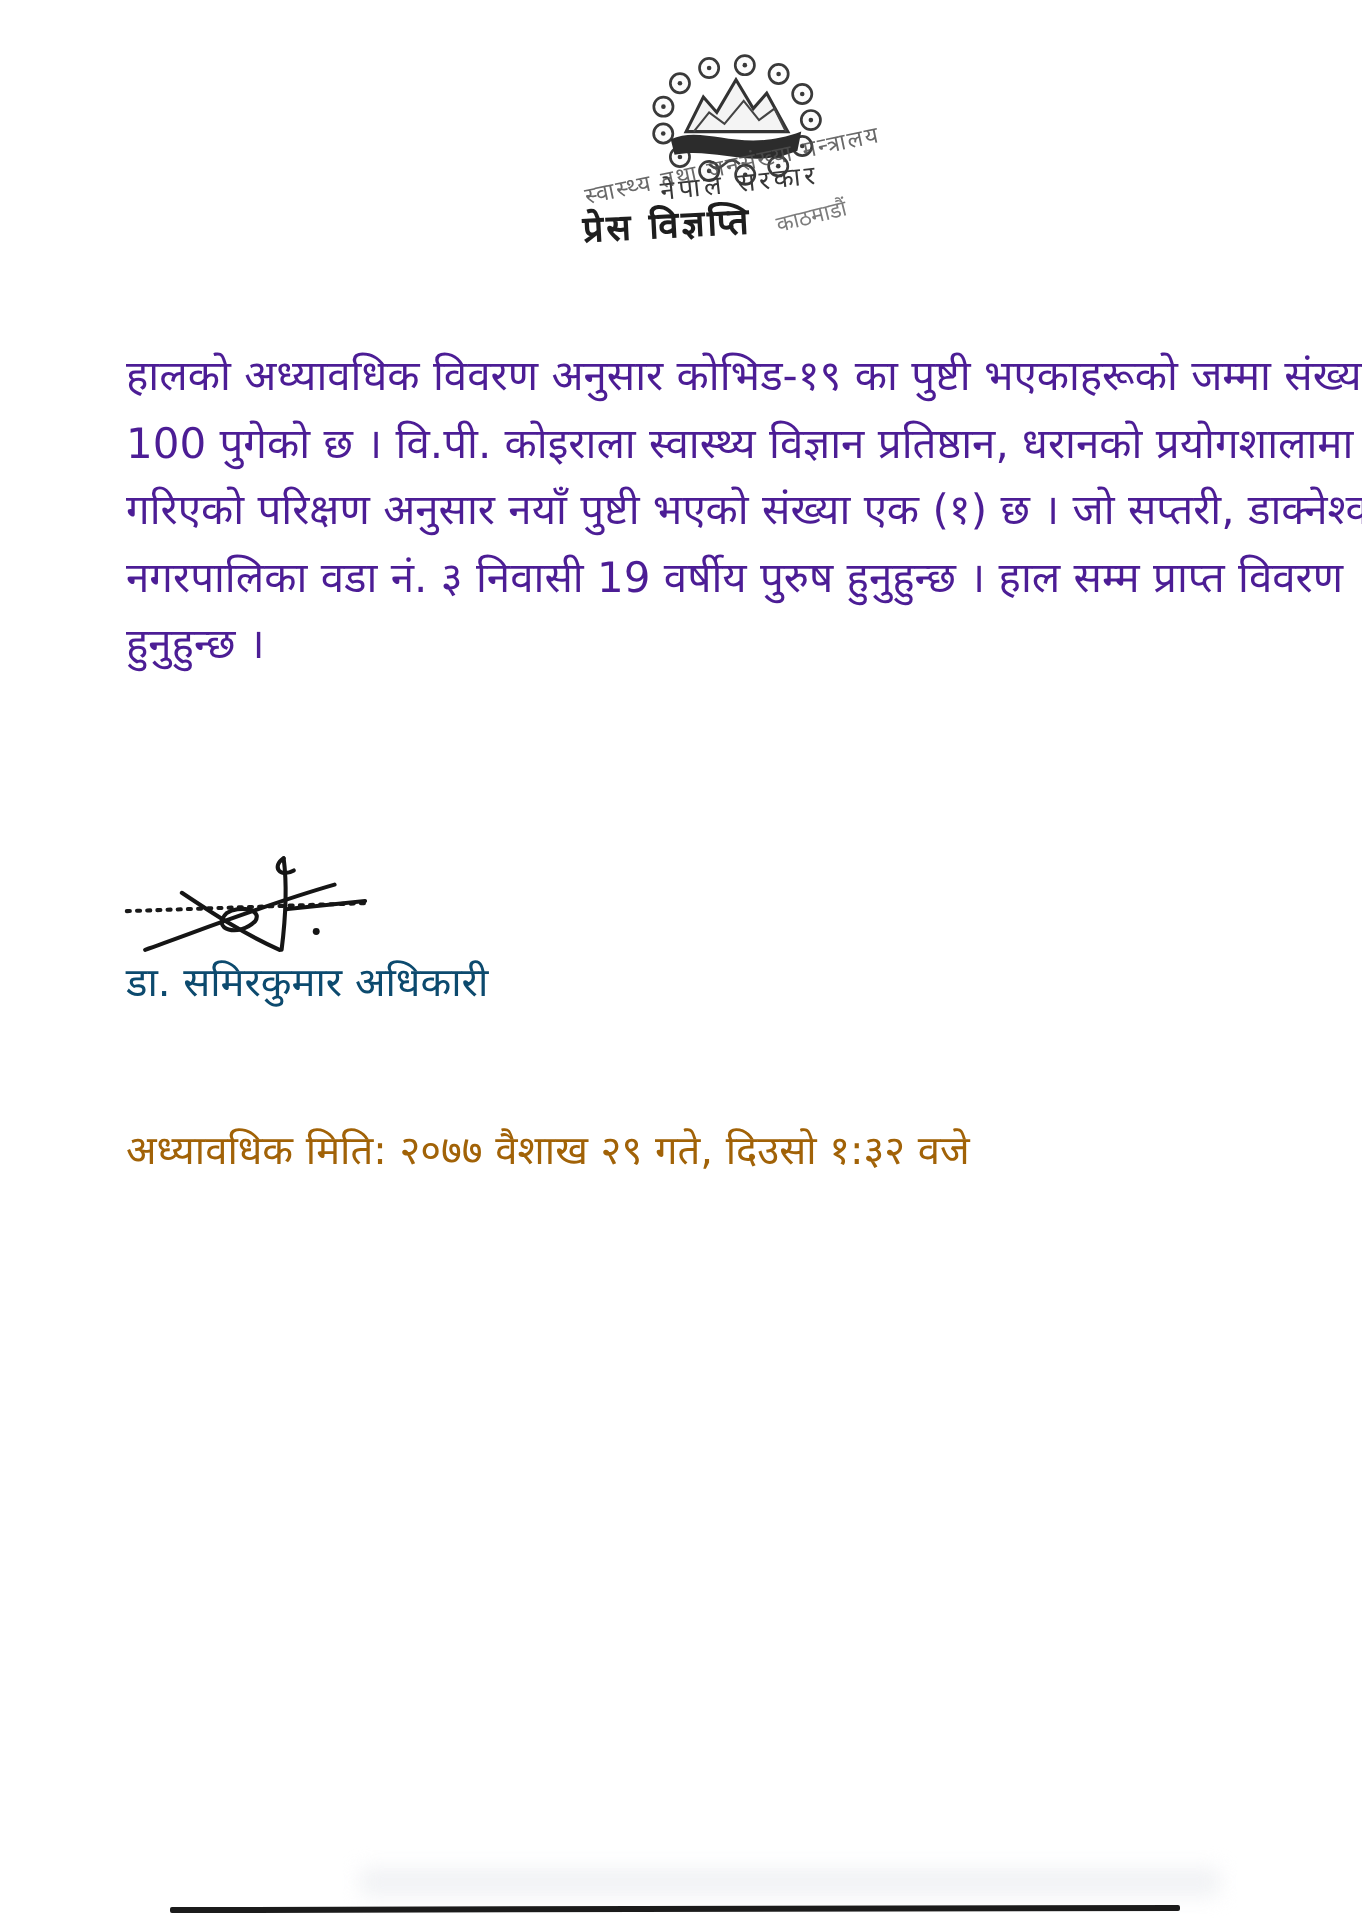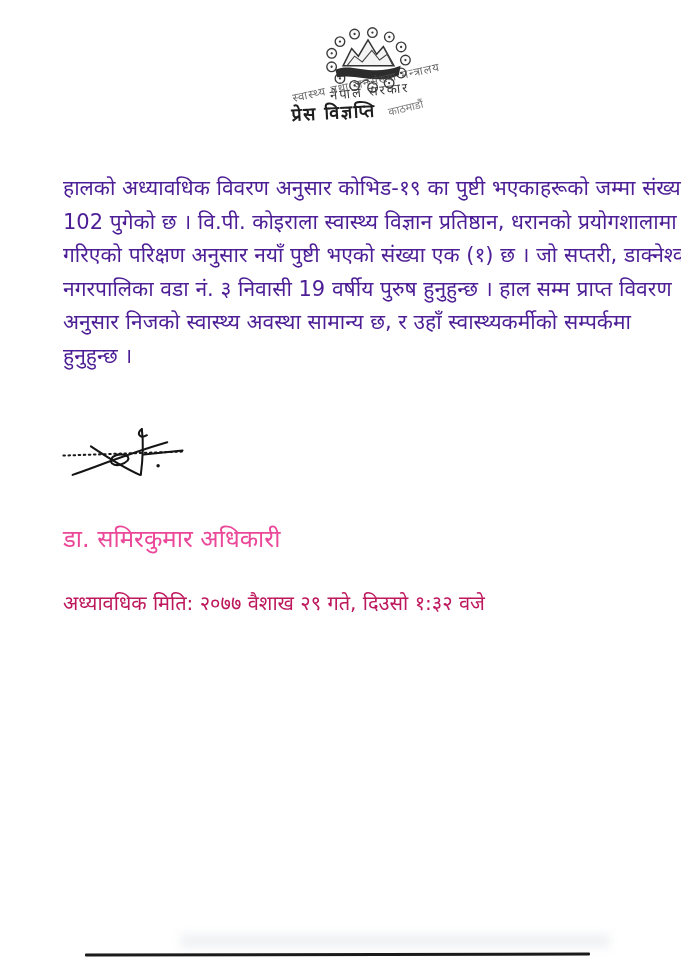--- a/index.html
+++ b/index.html
@@ -37,23 +37,23 @@
     font-size:21px;line-height:33.6px;color:#4c1d95;
   }
   .para-line{
     text-align:justify;
     text-align-last:justify;
     height:33.6px;overflow:visible;white-space:nowrap;
   }
   .para-line.last{text-align-last:left;white-space:normal;}
   
   .signature-svg{position:absolute;left:60px;top:424px;width:128px;height:56px;}
-  .sig-name{position:absolute;left:63px;top:477px;font-size:24px;color:#ec4899;margin-top:44px;}
+  .sig-name{position:absolute;left:63px;top:477px;font-size:20px;color:#0c4a6e;}
   .sig-title{position:absolute;left:63px;top:519px;font-size:20px;color:#2a2a2a;}
-  .sig-date{position:absolute;left:63px;top:561px;font-size:20px;color:#be185d;margin-top:28px;}
+  .sig-date{position:absolute;left:63px;top:561px;font-size:20px;color:#a16207;}
   
   .scan-shadow{
     position:absolute;left:180px;top:934px;width:430px;height:14px;
     background:#e9ebef;filter:blur(5px);opacity:.65;
   }
   .scan-edge{
     position:absolute;left:85px;top:953px;width:505px;height:3px;
     background:#1b1b1b;border-radius:1px;transform:rotate(-0.12deg);
   }
 </style>
@@ -101,24 +101,23 @@
       <path d="M36,57 q4,4 8,0 q4,-4 8,0" fill="none" stroke="#444444" stroke-width="1.3"></path>
     </svg>
     <span class="stamp-text gov-line">नेपाल सरकार</span>
     <span class="stamp-text ministry-line">स्वास्थ्य तथा जनसंख्या मन्त्रालय</span>
     <span class="stamp-text press-line">प्रेस विज्ञप्ति</span>
     <span class="stamp-text location-line">काठमाडौं</span>
   </div>
 
   <div class="paragraph">
       <div class="para-line">हालको अध्यावधिक विवरण अनुसार कोभिड-१९ का पुष्टी भएकाहरूको जम्मा संख्या</div>
-      <div class="para-line">102 पुगेको छ । वि.पी. कोइराला स्वास्थ्य विज्ञान प्रतिष्ठान, धरानको प्रयोगशालामा</div>
+      <div class="para-line">100 पुगेको छ । वि.पी. कोइराला स्वास्थ्य विज्ञान प्रतिष्ठान, धरानको प्रयोगशालामा</div>
       <div class="para-line">गरिएको परिक्षण अनुसार नयाँ पुष्टी भएको संख्या एक (१) छ । जो सप्तरी, डाक्नेश्वोरी</div>
       <div class="para-line">नगरपालिका वडा नं. ३ निवासी 19 वर्षीय पुरुष हुनुहुन्छ ।  हाल सम्म प्राप्त विवरण</div>
-      <div class="para-line">अनुसार निजको स्वास्थ्य अवस्था सामान्य छ, र उहाँ स्वास्थ्यकर्मीको सम्पर्कमा</div>
       <div class="para-line last">हुनुहुन्छ ।</div>
     </div>
 
   <svg class="signature-svg" viewBox="0 0 125 55" aria-hidden="true">
     <line x1="3" y1="31" x2="122" y2="27" stroke="#1a1a1a" stroke-width="2" stroke-dasharray="1.5 3.5" stroke-linecap="round"></line>
     <g fill="none" stroke="#151515" stroke-width="2" stroke-linecap="round">
       <path d="M12,50 C35,42 70,28 105,18"></path>
       <path d="M30,22 C45,32 60,42 78,50"></path>
       <path d="M80,5 C82,20 81,34 79,50"></path>
       <path d="M80,5 C74,9 78,15 85,11"></path>

